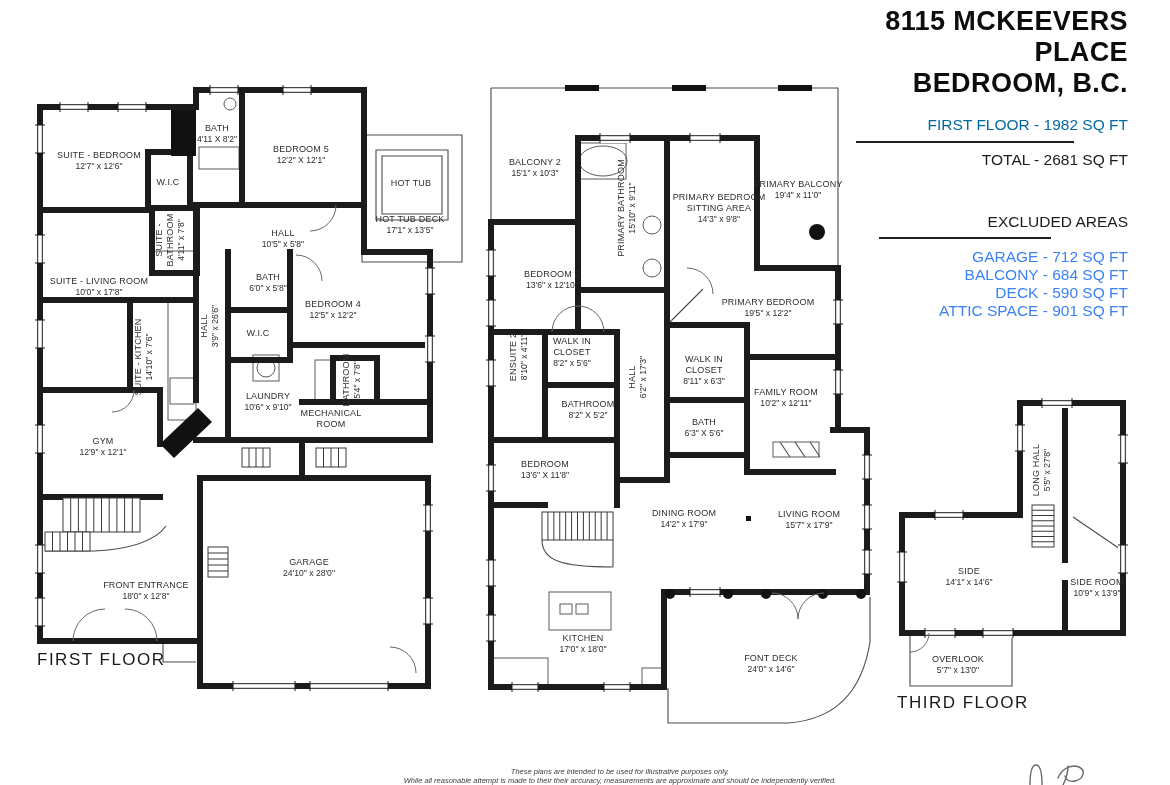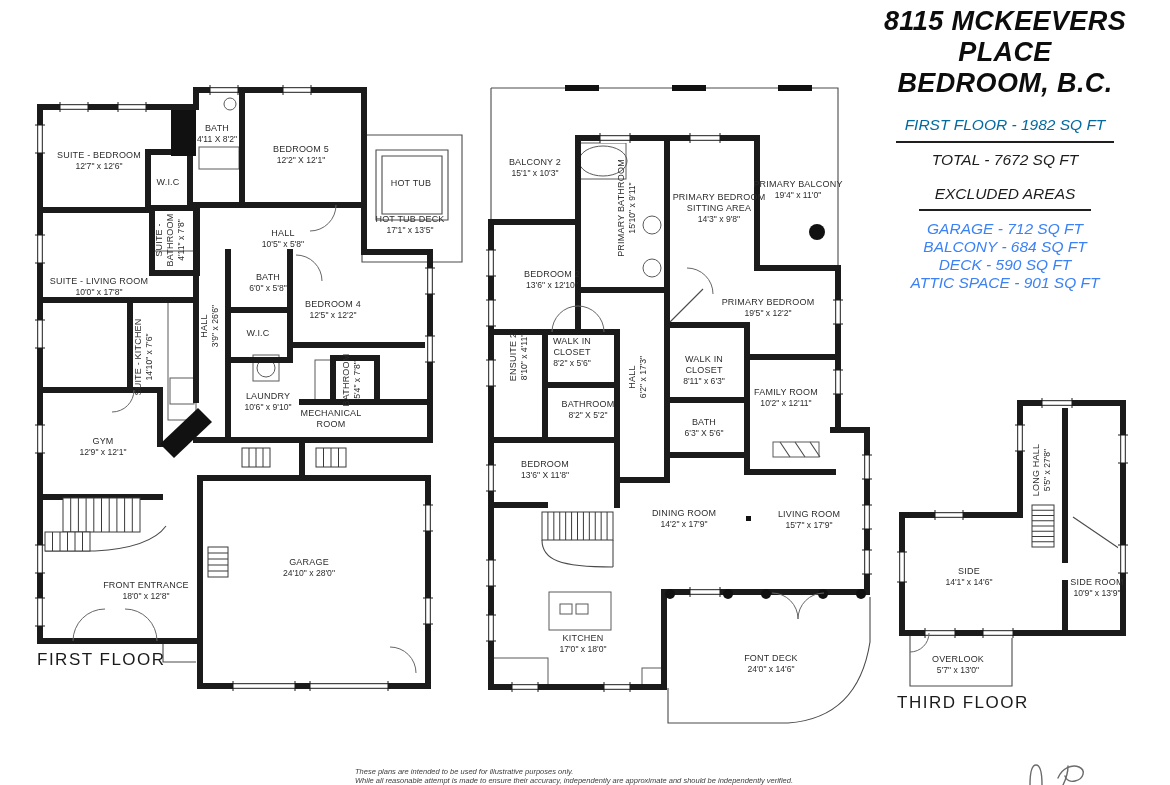--- a/index.html
+++ b/index.html
@@ -15,30 +15,30 @@
   .black{fill:#111;stroke:none;}
   .winw{fill:#ffffff;stroke:none;}
   .winl{stroke:#1b1b1b;stroke-width:1;}
   .stair{fill:#ffffff;stroke:#3a3a3a;stroke-width:1;}
   .stline{stroke:#3a3a3a;stroke-width:1;}
   .sig{fill:none;stroke:#6a6a6a;stroke-width:1.4;stroke-linecap:round;}
   text.rname{font-size:9px;fill:#2d2d2d;letter-spacing:.2px;}
   text.rdims{font-size:8.6px;fill:#2d2d2d;}
   text.flabel{font-size:17px;fill:#1a1a1a;letter-spacing:1.5px;}
 
-  .header{position:absolute;left:842px;top:6px;width:326px;text-align:center;color:#0d0d0d;font-style:italic;}
+  .header{position:absolute;left:802px;top:6px;width:326px;text-align:right;color:#0d0d0d;}
   .h-title{font-size:27px;font-weight:700;line-height:31px;letter-spacing:.4px;}
   .h-areas{margin-top:17px;font-size:15.5px;line-height:18px;font-weight:400;color:#0369a1;}
   .hr1{width:218px;height:2px;background:#1f1f1f;margin:7px auto 8px;}
   .hr2{width:172px;height:2px;background:#1f1f1f;margin:6px auto 9px;}
   .h-total{font-size:15.5px;font-weight:400;color:#1c1c1c;}
-  .h-excl-title{margin-top:16px;font-size:15.5px;color:#1c1c1c;}
+  .h-excl-title{margin-top:44px;font-size:15.5px;color:#1c1c1c;}
   .h-excl-lines{font-size:15.5px;line-height:18px;color:#3b82f6;}
 
-  .disclaimer{position:absolute;left:355px;top:767px;width:500px;
+  .disclaimer{position:absolute;left:370px;top:767px;width:500px;text-align:center;
               font-size:7.5px;line-height:9px;font-style:italic;color:#3c3c3c;}
 </style>
 </head>
 <body>
 
 <div class="page">
 
   <svg width="1170" height="785" viewBox="0 0 1170 785">
     <g id="g-f1">
         <path d="M362,135 H462 V262 H362 Z" class="thin"></path>
@@ -354,29 +354,29 @@
     </g>
   </svg>
 
   <div class="header">
     <div class="h-title">8115 MCKEEVERS PLACE</div>
     <div class="h-title">BEDROOM, B.C.</div>
     <div class="h-areas">
       <div>FIRST FLOOR - 1982 SQ FT</div>
     </div>
     <div class="hr1"></div>
-    <div class="h-total">TOTAL - 7672 SQ FT</div>
+    <div class="h-total">TOTAL - 2681 SQ FT</div>
     <div class="h-excl-title">EXCLUDED AREAS</div>
     <div class="hr2"></div>
     <div class="h-excl-lines">
       <div>GARAGE - 712 SQ FT</div>
       <div>BALCONY - 684 SQ FT</div>
       <div>DECK - 590 SQ FT</div>
       <div>ATTIC SPACE - 901 SQ FT</div>
     </div>
   </div>
 
   <div class="disclaimer">
     <div>These plans are intended to be used for illustrative purposes only.</div>
-    <div>While all reasonable attempt is made to ensure their accuracy, independently are approximate and should be independently verified.</div>
+    <div>While all reasonable attempt is made to their their accuracy, measurements are approximate and should be independently verified.</div>
   </div>
 
 </div>
 
 </body></html>

